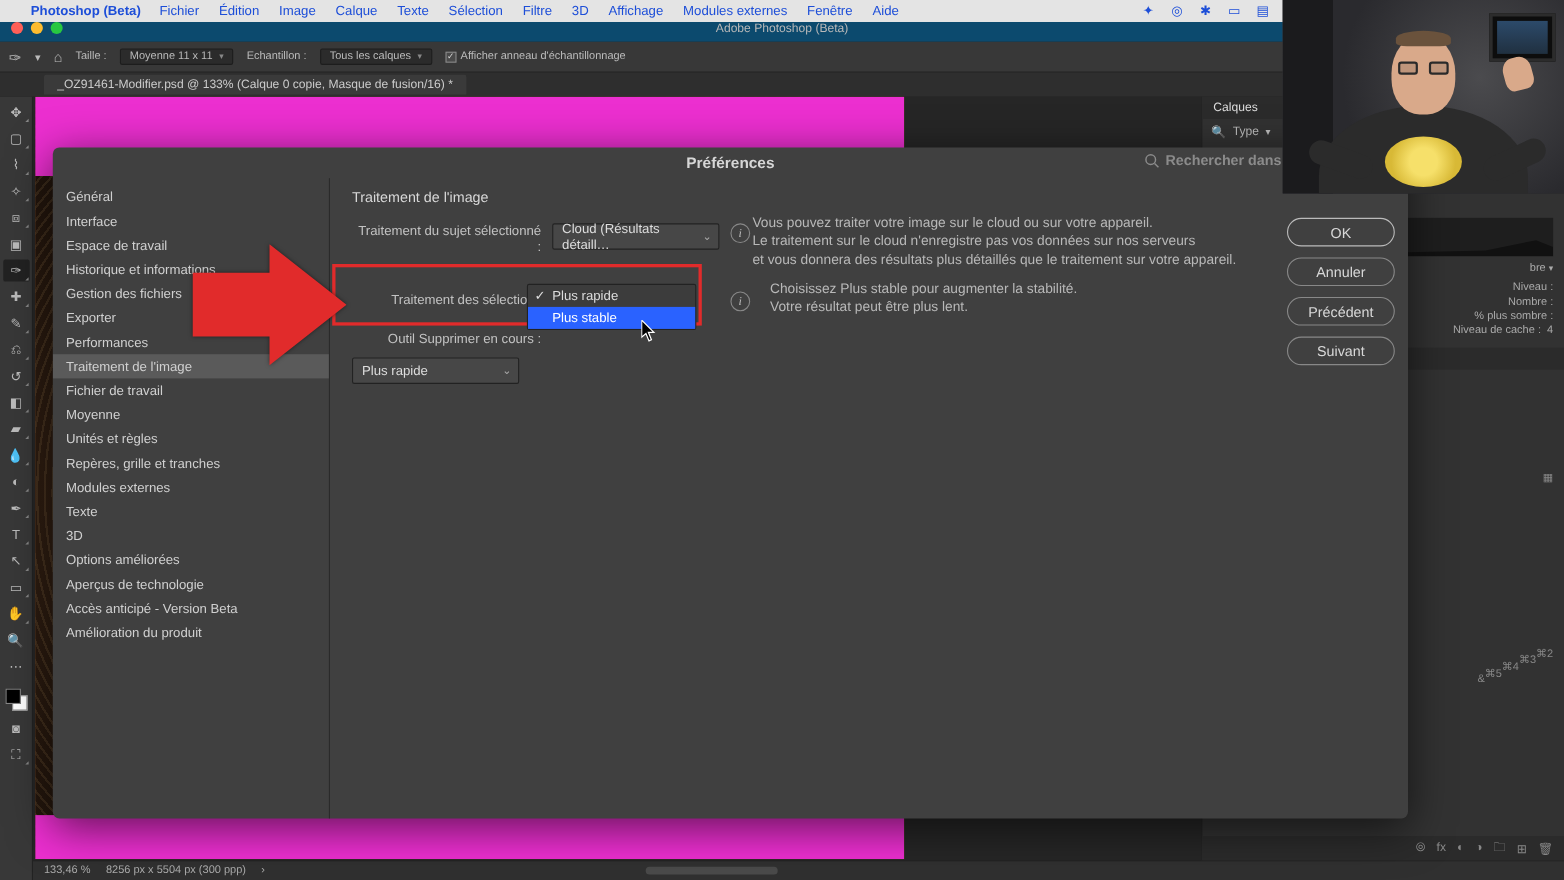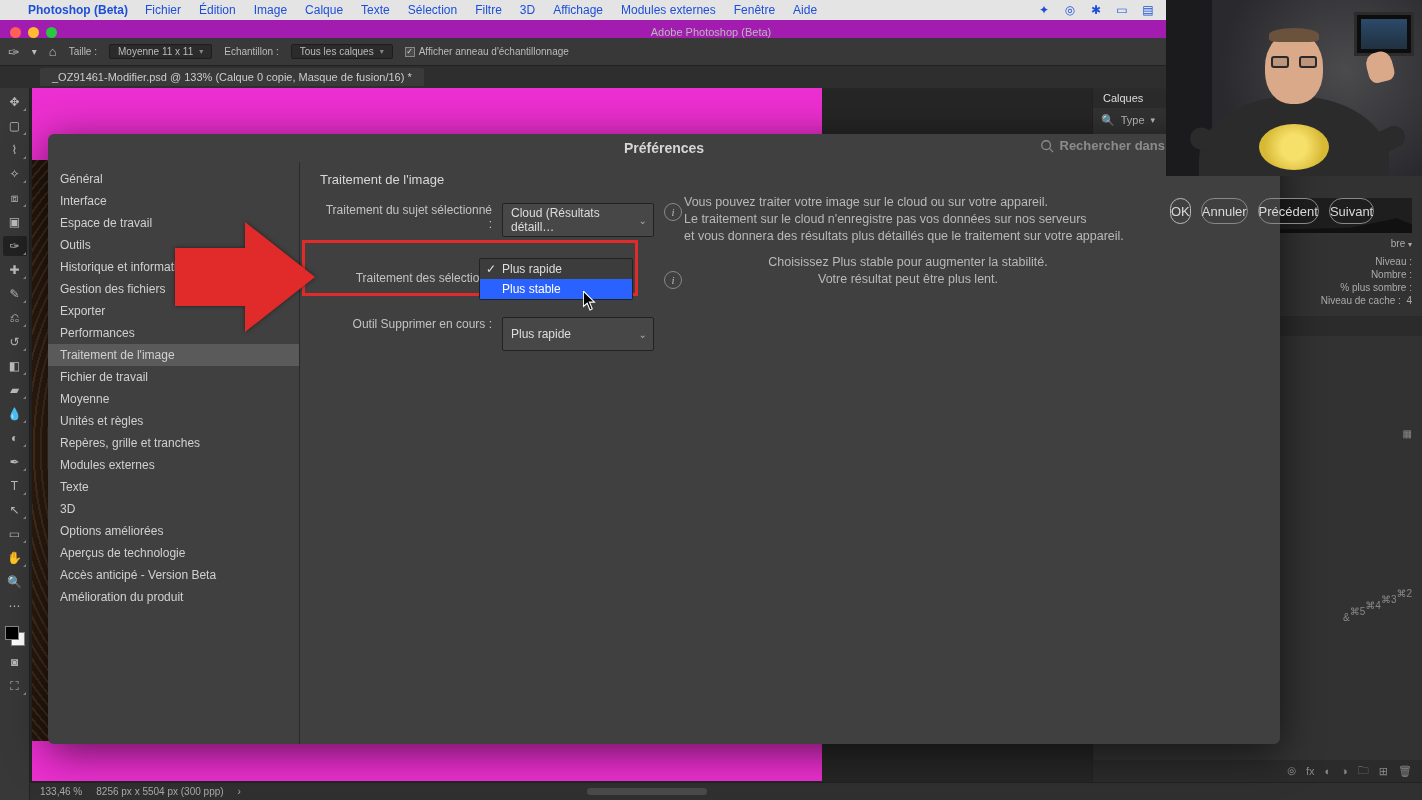--- a/index.html
+++ b/index.html
@@ -7,21 +7,21 @@
 
 
 .menubar { height:20px; background:#e4e4e4; display:flex; align-items:center; font-size:12px; color:#1d4ed8; }
 .menubar .apple { width:20px; text-align:center; }
 .menubar .app { font-weight:600; padding:0 8px; }
 .menubar .mitem { padding:0 9px; }
 .menubar .right { margin-left:auto; display:flex; align-items:center; gap:10px; padding-right:6px; font-size:12px; }
 .menubar .ricon { width:16px; height:16px; display:flex; align-items:center; justify-content:center; font-size:12px; }
 
 
-.winchrome { height:18px; background:#a21caf; display:flex; align-items:flex-end; }
+.winchrome { height:18px; background:#0c4a6e; display:flex; align-items:flex-start; }
 .traffic { display:flex; gap:7px; padding-left:10px; }
 .traffic span { width:11px; height:11px; border-radius:50%; }
 .tl-red{background:#ff5f57;} .tl-yel{background:#febc2e;} .tl-grn{background:#28c840;}
 .winchrome .wtitle { position:absolute; left:50%; transform:translateX(-50%); color:#b8b8b8; font-size:11px; }
 
 
 .optbar { height:28px; background:#383838; border-bottom:1px solid #222; display:flex; align-items:center; gap:12px; padding:0 8px; font-size:10px; color:#bbb; }
 .optbar .home { font-size:13px; color:#bbb; }
 .optbar .dd { background:#2b2b2b; border:1px solid #1d1d1d; padding:1px 8px; border-radius:2px; display:flex; align-items:center; gap:6px; }
 .optbar .dd::after{content:"▾"; font-size:8px; color:#888;}
@@ -80,32 +80,32 @@
 .prefs .searchwrap { position:absolute; right:16px; top:4px; display:flex; align-items:center; gap:6px; color:#8b8b8b; font-size:13px; }
 .prefs .searchwrap svg{width:14px;height:14px;}
 .prefs .body { flex:1; display:flex; }
 .prefs .cats { width:252px; border-right:1px solid #2a2a2a; padding:6px 0; overflow:hidden; }
 .prefs .cat { padding:4px 12px; font-size:12px; color:#d0d0d0; cursor:default; }
 .prefs .cat.sel { background:#5a5a5a; }
 .prefs .content { flex:1; padding:10px 20px 10px 20px; position:relative; color:#c8c8c8; font-size:13px; }
 .prefs .content h3 { font-size:13px; font-weight:400; color:#d8d8d8; margin-bottom:16px; }
 .prefs .content .line { display:flex; align-items:flex-start; gap:10px; margin-bottom:12px; }
 .prefs .content .lbl { width:172px; text-align:right; color:#c2c2c2; font-size:12px; }
-.prefs .content .sel { width:152px; height:34px; background:#474747; border:1px solid #222; border-radius:2px; display:flex; align-items:center; padding:0 8px; font-size:12px; color:#ddd; position:relative; }
+.prefs .content .sel { width:152px; height:24px; background:#474747; border:1px solid #222; border-radius:2px; display:flex; align-items:center; padding:0 8px; font-size:12px; color:#ddd; position:relative; }
 .prefs .content .sel .car { position:absolute; right:6px; font-size:10px; color:#aaa; }
 .prefs .content .info { width:18px;height:18px;border:1px solid #888;border-radius:50%;display:flex;align-items:center;justify-content:center;font-size:11px;font-style:italic;font-family:Georgia,serif;color:#bbb;}
 .prefs .content .desc { color:#b8b8b8; font-size:12.5px; line-height:1.35; }
 .prefs .descblock{position:absolute;left:384px;top:32px;width:456px;}
-.prefs .descblock2{position:absolute;left:380px;top:92px;width:456px;text-align:center;}
+.prefs .descblock2{position:absolute;left:400px;top:92px;width:456px;}
 .prefs .opencombo { position:absolute; left:179px; top:96px; width:154px; background:#3c3c3c; border:1px solid #222; border-radius:2px; font-size:12px; z-index:5; }
 .prefs .opencombo .opt { padding:3px 8px 3px 22px; color:#ddd; position:relative; }
 .prefs .opencombo .opt.chk::before{content:"✓";position:absolute;left:6px;}
 .prefs .opencombo .opt.hl { background:#2a62ff; color:#fff; }
 .prefs .redbox { position:absolute; left:2px; top:78px; width:336px; height:56px; border:3px solid #e12b2b; pointer-events:none; }
-.prefs .btns { position:absolute; right:12px; top:36px; width:98px; display:flex; flex-direction:row; gap:10px; }
+.prefs .btns { position:absolute; right:12px; top:36px; width:98px; display:flex; flex-direction:column; gap:10px; }
 .prefs .btns button { height:26px; border-radius:14px; border:1px solid #888; background:transparent; color:#d8d8d8; font-size:13px; }
 .prefs .btns button.primary { border-color:#bbb; }
 
 
 .redarrow { position:absolute; left:175px; top:222px; z-index:50; pointer-events:none; filter:drop-shadow(0 0 2px rgba(0,0,0,.5)); }
 
 
 .cursor { position:absolute; left:583px; top:291px; z-index:60; pointer-events:none; }
 .cursor svg{width:14px;height:20px;}
 
@@ -324,21 +324,20 @@
           <line x1="11" y1="11" x2="15" y2="15" stroke="#8b8b8b" stroke-width="1.5"></line>
         </svg>
       <span>Rechercher dans les préférences</span>
     </div>
   </div>
   <div class="body">
     <div class="cats" id="catlist">
         <div class="cat">Général</div>
         <div class="cat">Interface</div>
         <div class="cat">Espace de travail</div>
-        <div class="cat">Outils</div>
         <div class="cat">Historique et informations</div>
         <div class="cat">Gestion des fichiers</div>
         <div class="cat">Exporter</div>
         <div class="cat">Performances</div>
         <div class="cat sel">Traitement de l'image</div>
         <div class="cat">Fichier de travail</div>
         <div class="cat">Moyenne</div>
         <div class="cat">Unités et règles</div>
         <div class="cat">Repères, grille et tranches</div>
         <div class="cat">Modules externes</div>
@@ -360,21 +359,21 @@
           </span>
         <span class="info">i</span>
       </div>
 
       <div class="line" style="margin-top:34px;">
         <span class="lbl">Traitement des sélections</span>
         <span class="sel" style="visibility:hidden"></span>
         <span class="info">i</span>
       </div>
 
-      <div class="line" style="margin-top:6px;">
+      <div class="line" style="margin-top:6px;flex-direction:column;">
         <span class="lbl">Outil Supprimer en cours :</span>
         <span class="sel">
             <span>Plus rapide</span>
             <span class="car">⌄</span>
           </span>
       </div>
 
       <div class="opencombo">
         <div class="opt chk">Plus rapide</div>
         <div class="opt hl">Plus stable</div>

